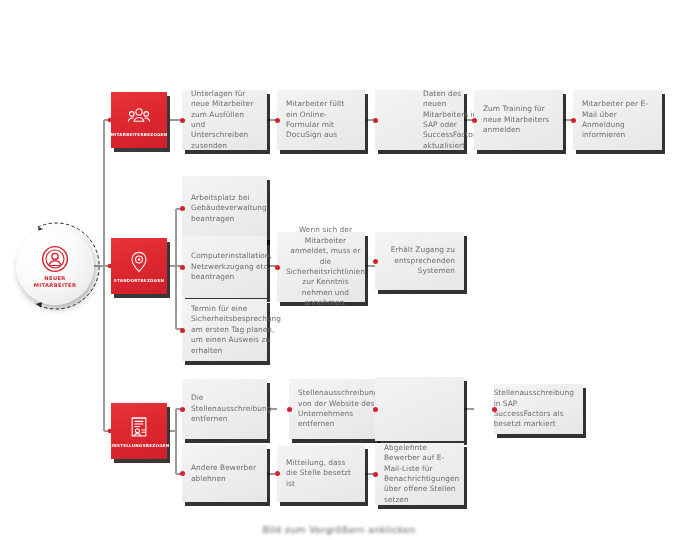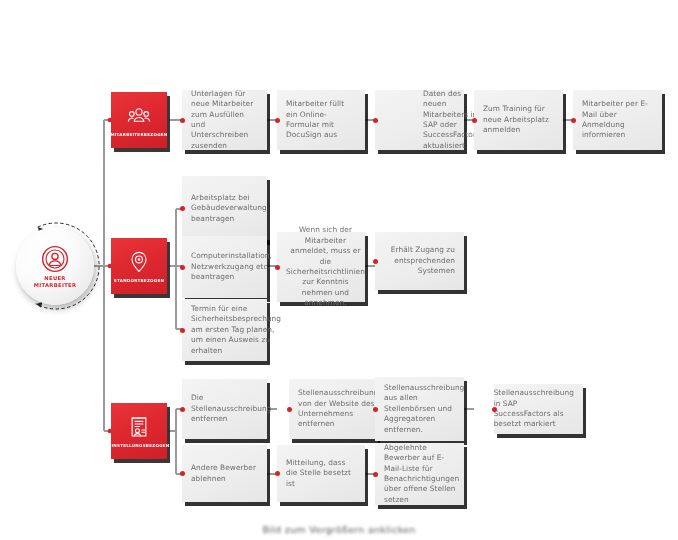--- a/index.html
+++ b/index.html
@@ -263,21 +263,21 @@
   <div class="step-box" style="left:277px; top:66px; width:88px; height:60px;">
     <span class="in-dot"></span>
     <span class="step-text">Mitarbeiter füllt ein Online-Formular mit DocuSign aus</span>
   </div>
   <div class="step-box" style="left:375px; top:66px; width:89px; height:60px;padding-left:48px;">
     <span class="in-dot"></span>
     <span class="step-text">Daten des neuen Mitarbeiters in SAP oder SuccessFactors aktualisiert</span>
   </div>
   <div class="step-box" style="left:474px; top:66px; width:89px; height:60px;">
     <span class="in-dot"></span>
-    <span class="step-text">Zum Training für neue Arbeitsplatz anmelden</span>
+    <span class="step-text">Zum Training für neue Mitarbeiters anmelden</span>
   </div>
   <div class="step-box" style="left:573px; top:66px; width:89px; height:60px;">
     <span class="in-dot"></span>
     <span class="step-text">Mitarbeiter per E-Mail über Anmeldung informieren</span>
   </div>
 
   <div class="step-box" style="left:182px; top:152px; width:85px; height:65px;">
     <span class="in-dot"></span>
     <span class="step-text">Arbeitsplatz bei Gebäudeverwaltung beantragen</span>
   </div>
@@ -303,21 +303,20 @@
   <div class="step-box" style="left:182px; top:355px; width:85px; height:60px;">
     <span class="in-dot"></span>
     <span class="step-text">Die Stellenausschreibung entfernen</span>
   </div>
   <div class="step-box" style="left:289px; top:355px; width:88px; height:60px;">
     <span class="in-dot"></span>
     <span class="step-text">Stellenausschreibung von der Website des Unternehmens entfernen</span>
   </div>
   <div class="step-box" style="left:375px; top:353px; width:89px; height:64px;">
     <span class="in-dot"></span>
-    <span class="step-text">Stellenausschreibung aus allen Stellenbörsen und Aggregatoren entfernen.</span>
   </div>
   <div class="step-box" style="left:494px; top:360px; width:89px; height:50px;justify-content:flex-end;">
     <span class="in-dot"></span>
     <span class="step-text">Stellenausschreibung in SAP SuccessFactors als besetzt markiert</span>
   </div>
 
   <div class="step-box" style="left:182px; top:421px; width:85px; height:57px;">
     <span class="in-dot"></span>
     <span class="step-text">Andere Bewerber ablehnen</span>
   </div>

